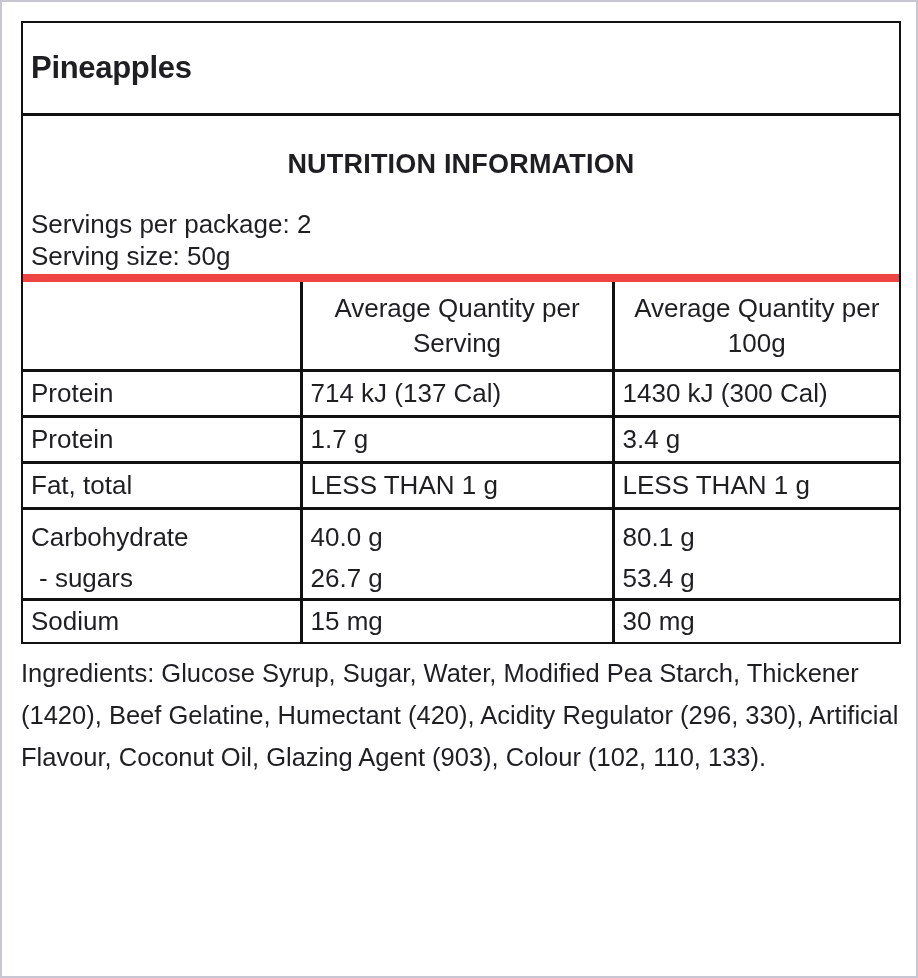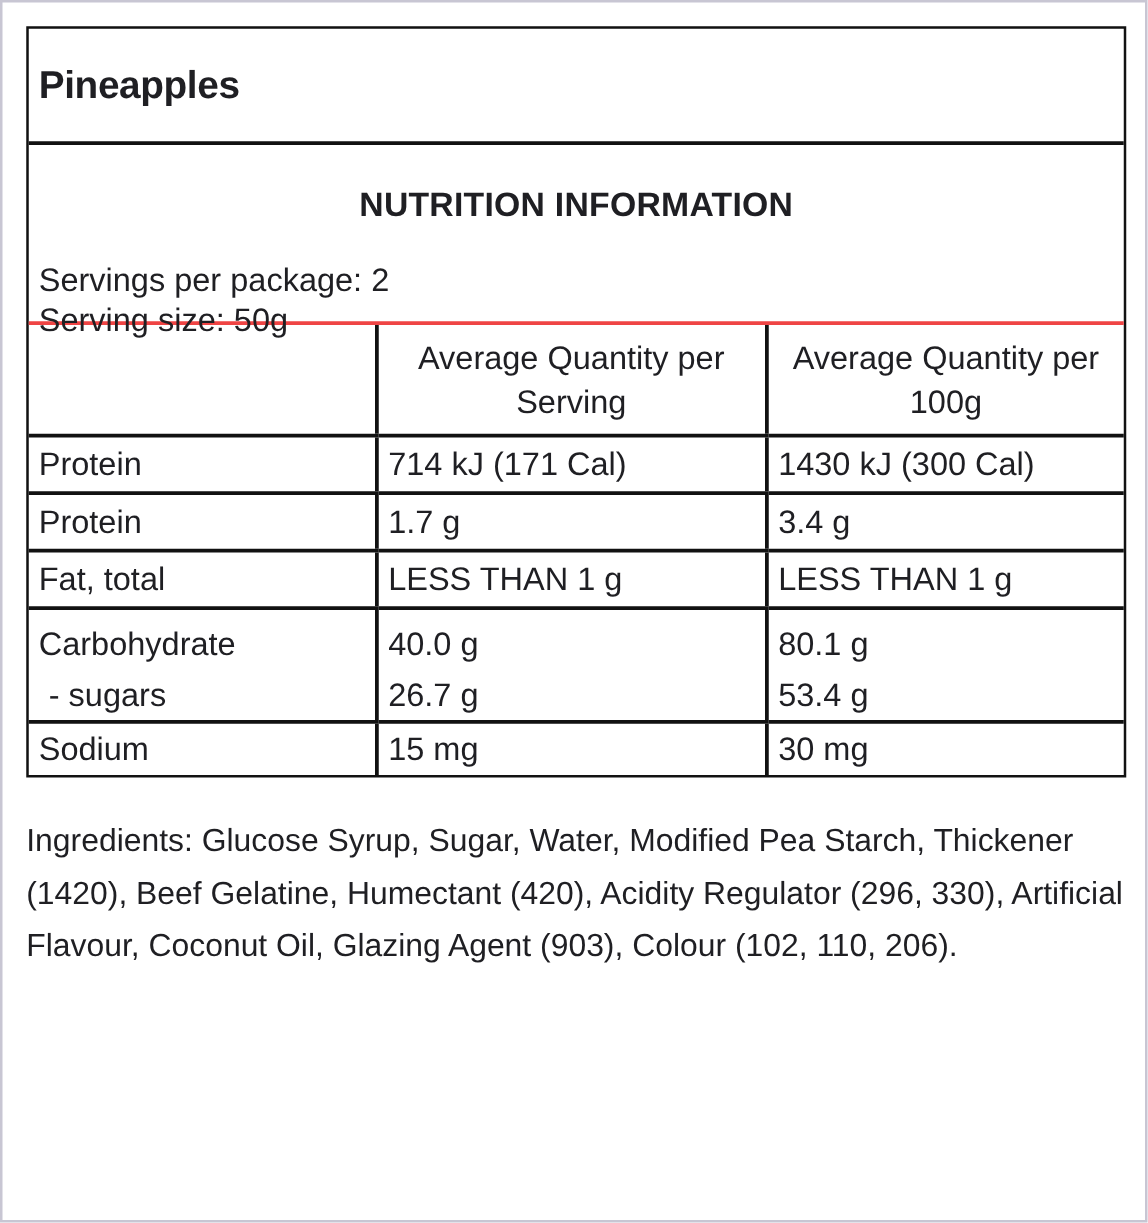--- a/index.html
+++ b/index.html
@@ -18,22 +18,22 @@
       border: 2px solid #111;
     }
     .title-row {
       height: 93px; box-sizing: border-box;
       border-bottom: 3px solid #111;
       display: flex; align-items: center;
       padding-left: 8px;
       font-weight: bold; font-size: 31px; letter-spacing: -0.3px;
     }
     .info-block {
-      height: 144px; box-sizing: border-box;
-      border-bottom: 3px solid #ef4444;
+      height: 166px; box-sizing: border-box;
+      border-bottom: 8px solid #ef4444;
       padding: 0 4px;
       position: relative;
     }
     .info-heading {
       position: absolute; left: 0; right: 0; top: 33px;
       text-align: center; font-weight: bold; font-size: 27px; letter-spacing: 0.2px;
     }
     .servings {
       position: absolute; left: 8px; top: 92px;
       font-size: 26px; line-height: 32px;
@@ -87,21 +87,21 @@
     <thead>
       <tr class="sep">
         <th></th>
         <th>Average Quantity per Serving</th>
         <th>Average Quantity per 100g</th>
       </tr>
     </thead>
     <tbody>
       <tr class="sep r-energy">
         <td>Protein</td>
-        <td>714 kJ (171 Cal)</td>
+        <td>714 kJ (137 Cal)</td>
         <td>1430 kJ (300 Cal)</td>
       </tr>
       <tr class="sep r-protein">
         <td>Protein</td>
         <td>1.7 g</td>
         <td>3.4 g</td>
       </tr>
       <tr class="sep r-fat">
         <td>Fat, total</td>
         <td>LESS THAN 1 g</td>
@@ -119,13 +119,13 @@
       </tr>
       <tr class="r-sodium">
         <td>Sodium</td>
         <td>15 mg</td>
         <td>30 mg</td>
       </tr>
     </tbody>
   </table>
 </div>
 
-<div class="ingredients">Ingredients: Glucose Syrup, Sugar, Water, Modified Pea Starch, Thickener (1420), Beef Gelatine, Humectant (420), Acidity Regulator (296, 330), Artificial Flavour, Coconut Oil, Glazing Agent (903), Colour (102, 110, 206).</div>
+<div class="ingredients">Ingredients: Glucose Syrup, Sugar, Water, Modified Pea Starch, Thickener (1420), Beef Gelatine, Humectant (420), Acidity Regulator (296, 330), Artificial Flavour, Coconut Oil, Glazing Agent (903), Colour (102, 110, 133).</div>
 
 </body></html>

